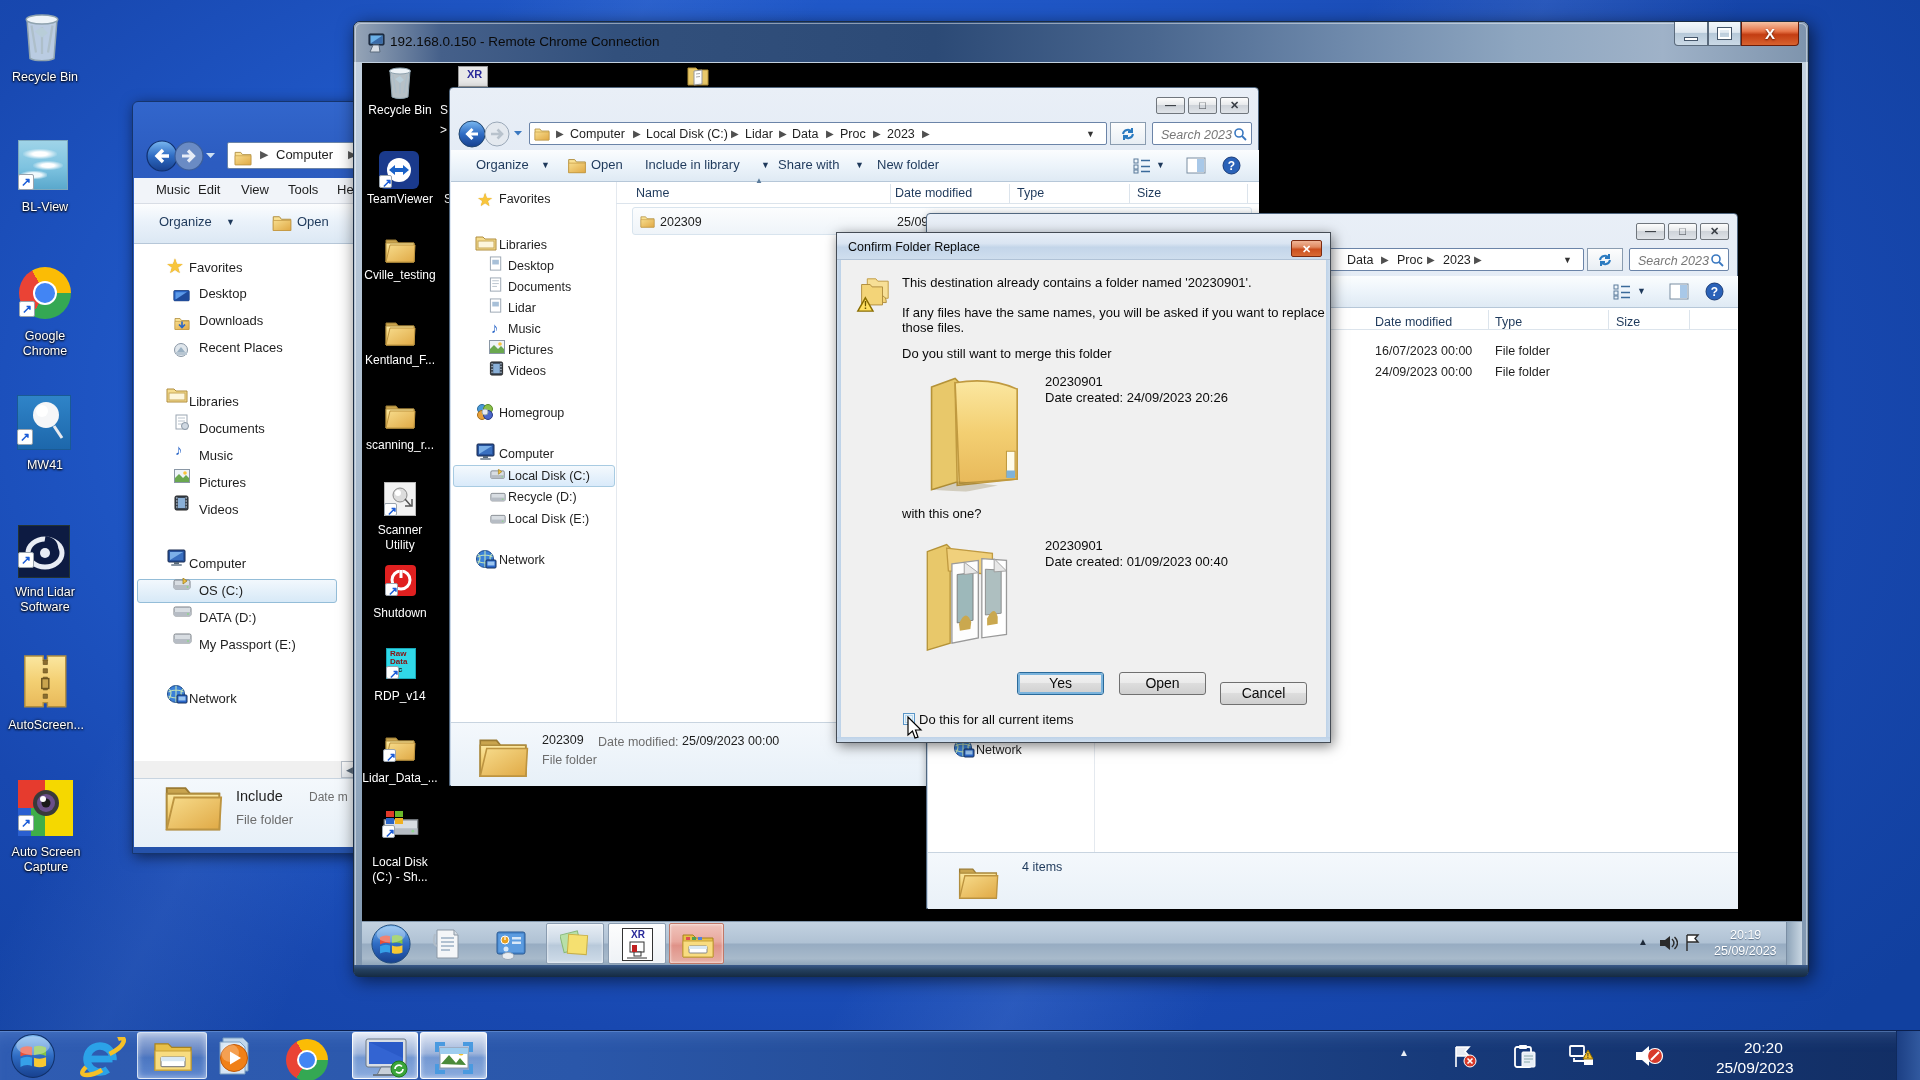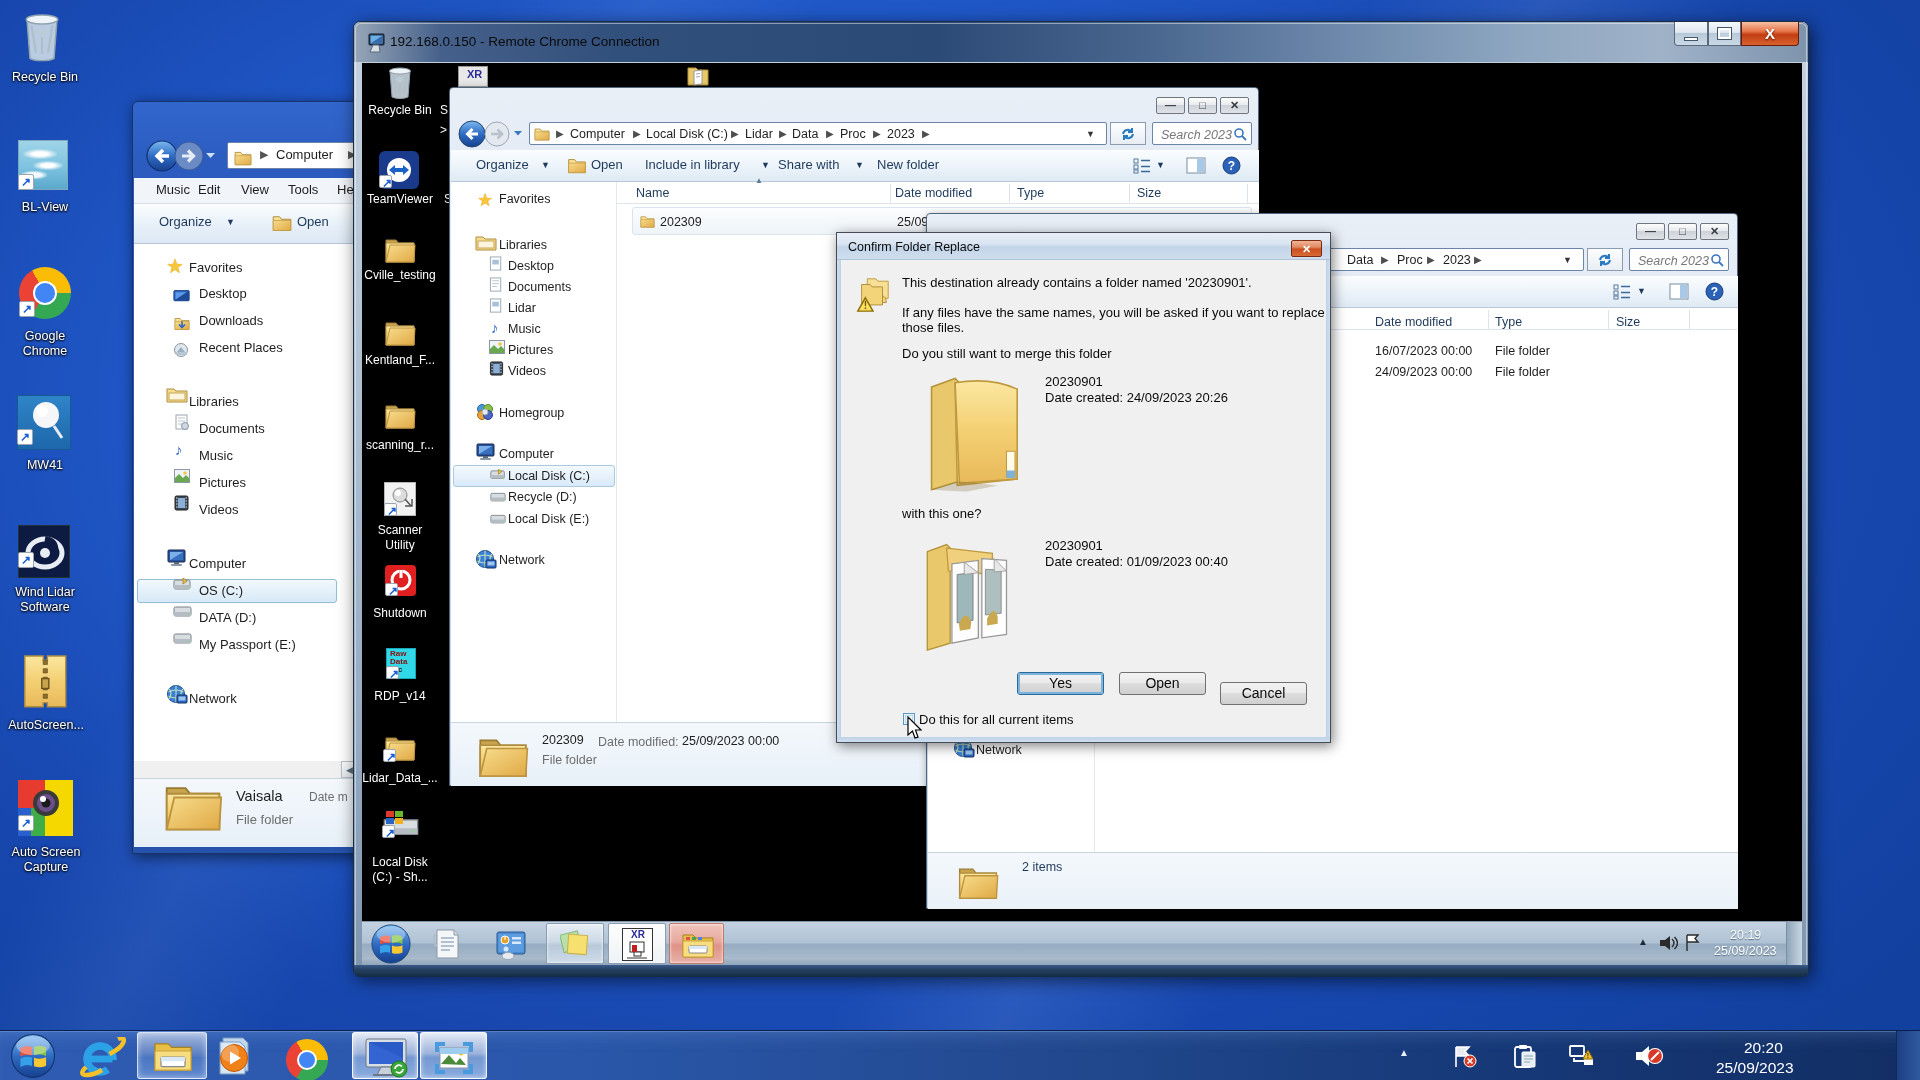--- a/index.html
+++ b/index.html
@@ -293,21 +293,21 @@
       </svg>
 
   <div class="abs" style="left:1px;top:659px;width:610px;height:17px;background:#f0f0f0;">
     <div class="abs" style="left:207px;top:0px;width:17px;height:17px;background:linear-gradient(180deg,#fdfdfd,#e5e9ee);border:1px solid #b8c0ca;color:#5a6a7a;font-size:9px;text-align:center;line-height:16px">◀</div>
   </div>
 
   <div class="abs" style="left:1px;top:676px;width:610px;height:69px;background:linear-gradient(180deg,#f4f8fc,#e7f0f8);border-top:1px solid #c8d4e0;"></div>
   <svg class="abs" style="left:30px;top:672px" width="60" height="62" viewBox="0 0 32 32">
         <use href="#folder32"></use>
       </svg>
-  <span class="abs" style="left:103px;top:686px;font-size:14.5px;color:#1e1e1e">Vaisala</span>
+  <span class="abs" style="left:103px;top:686px;font-size:14.5px;color:#1e1e1e">Include</span>
   <span class="abs graytx" style="left:176px;top:688px;font-size:12px;">Date m</span>
   <span class="abs graytx" style="left:103px;top:710px;font-size:13px;">File folder</span>
 </div>
 
 <div class="abs" id="rdpwin" style="left:353px;top:21px;width:1456px;height:955px;border-radius:7px 7px 5px 5px;border:1px solid #1c2d44;background:linear-gradient(180deg,#c5d2e0 0%,#aebfd1 40%,#96abc1 75%,#7e95ae 100%);box-shadow:3px 4px 18px rgba(0,0,0,.6);">
   <div class="abs" style="left:0px;top:0px;width:1454px;height:40px;border-radius:6px 6px 0 0;background:linear-gradient(90deg,#97a6b8 0%,#45608a 6%,#32507c 18%,#2c4a76 40%,#4a678f 55%,#6e89ab 68%,#8ea6c0 80%,#9fb2c8 90%,#7e94ad 100%);"></div>
   <div class="abs" style="left:1px;top:1px;width:1452px;height:952px;border-radius:6px;border:1px solid rgba(255,255,255,0.45);border-bottom:none;"></div>
 
   <svg class="abs" style="left:14px;top:10px" width="20" height="22" viewBox="0 0 20 22">
     <rect x="1" y="2" width="15" height="11" rx="1" fill="#2a3f5a" stroke="#0f1b2c"></rect>
@@ -647,21 +647,21 @@
             <path d="M2.5 8 q7.5 -4 15 0 M2.5 12 q7.5 4 15 0 M10 1.5 v17 M3 5 q4 3 0 10 M17 5 q-4 3 0 10" stroke="#bfe0b8" fill="none" stroke-width="1.1"></path>
             <rect x="11" y="11" width="10" height="8" rx="1" fill="#2a66c8" stroke="#14305e"></rect>
             <rect x="12.5" y="12.5" width="7" height="4" fill="#9cc6f0"></rect>
           </svg>
       <span class="abs itm" style="left:49px;top:529px">Network</span>
 
       <div class="abs" style="left:1px;top:638px;width:810px;height:57px;background:linear-gradient(180deg,#f4f8fc,#e9f1f8);border-top:1px solid #c8d4e0;"></div>
       <svg class="abs" style="left:30px;top:640px" width="42" height="54" viewBox="0 0 32 32">
             <use href="#folder32"></use>
           </svg>
-      <span class="abs hdrtx" style="left:95px;top:646px">2 items</span>
+      <span class="abs hdrtx" style="left:95px;top:646px">4 items</span>
     </div>
 
     <div class="abs" id="cdialog" style="left:474px;top:169px;width:495px;height:511px;border:1px solid #454c55;background:#f0f0f0;box-shadow:2px 3px 12px rgba(0,0,0,.5);">
       <div class="abs" style="left:0px;top:0px;width:493px;height:27px;background:linear-gradient(180deg,#e7eef7 0%,#dae5f2 40%,#c3d5e9 55%,#cfdeee 100%);border-bottom:1px solid #b0c2d6;"></div>
       <div class="abs" style="left:0px;top:27px;width:4px;height:477px;background:linear-gradient(90deg,#cfdeee,#bdd2e8);"></div>
       <div class="abs" style="left:489px;top:27px;width:4px;height:477px;background:linear-gradient(90deg,#bdd2e8,#cfdeee);"></div>
       <div class="abs" style="left:0px;top:504px;width:493px;height:5px;background:linear-gradient(180deg,#bdd2e8,#cfdeee);"></div>
       <span class="abs" style="left:11px;top:7px;font-size:12.5px;color:#0a0a0a">Confirm Folder Replace</span>
       <div class="abs" style="left:454px;top:7px;width:31px;height:17px;background:linear-gradient(180deg,#f0b496 0%,#e08a62 40%,#cc4f1e 55%,#d96b35 100%);border:1px solid #7c2a10;border-radius:2px;color:#fff;font-size:11px;font-weight:bold;text-align:center;line-height:16px;">✕</div>
       <svg class="abs" style="left:17px;top:40px" width="38" height="42" viewBox="0 0 40 44">

